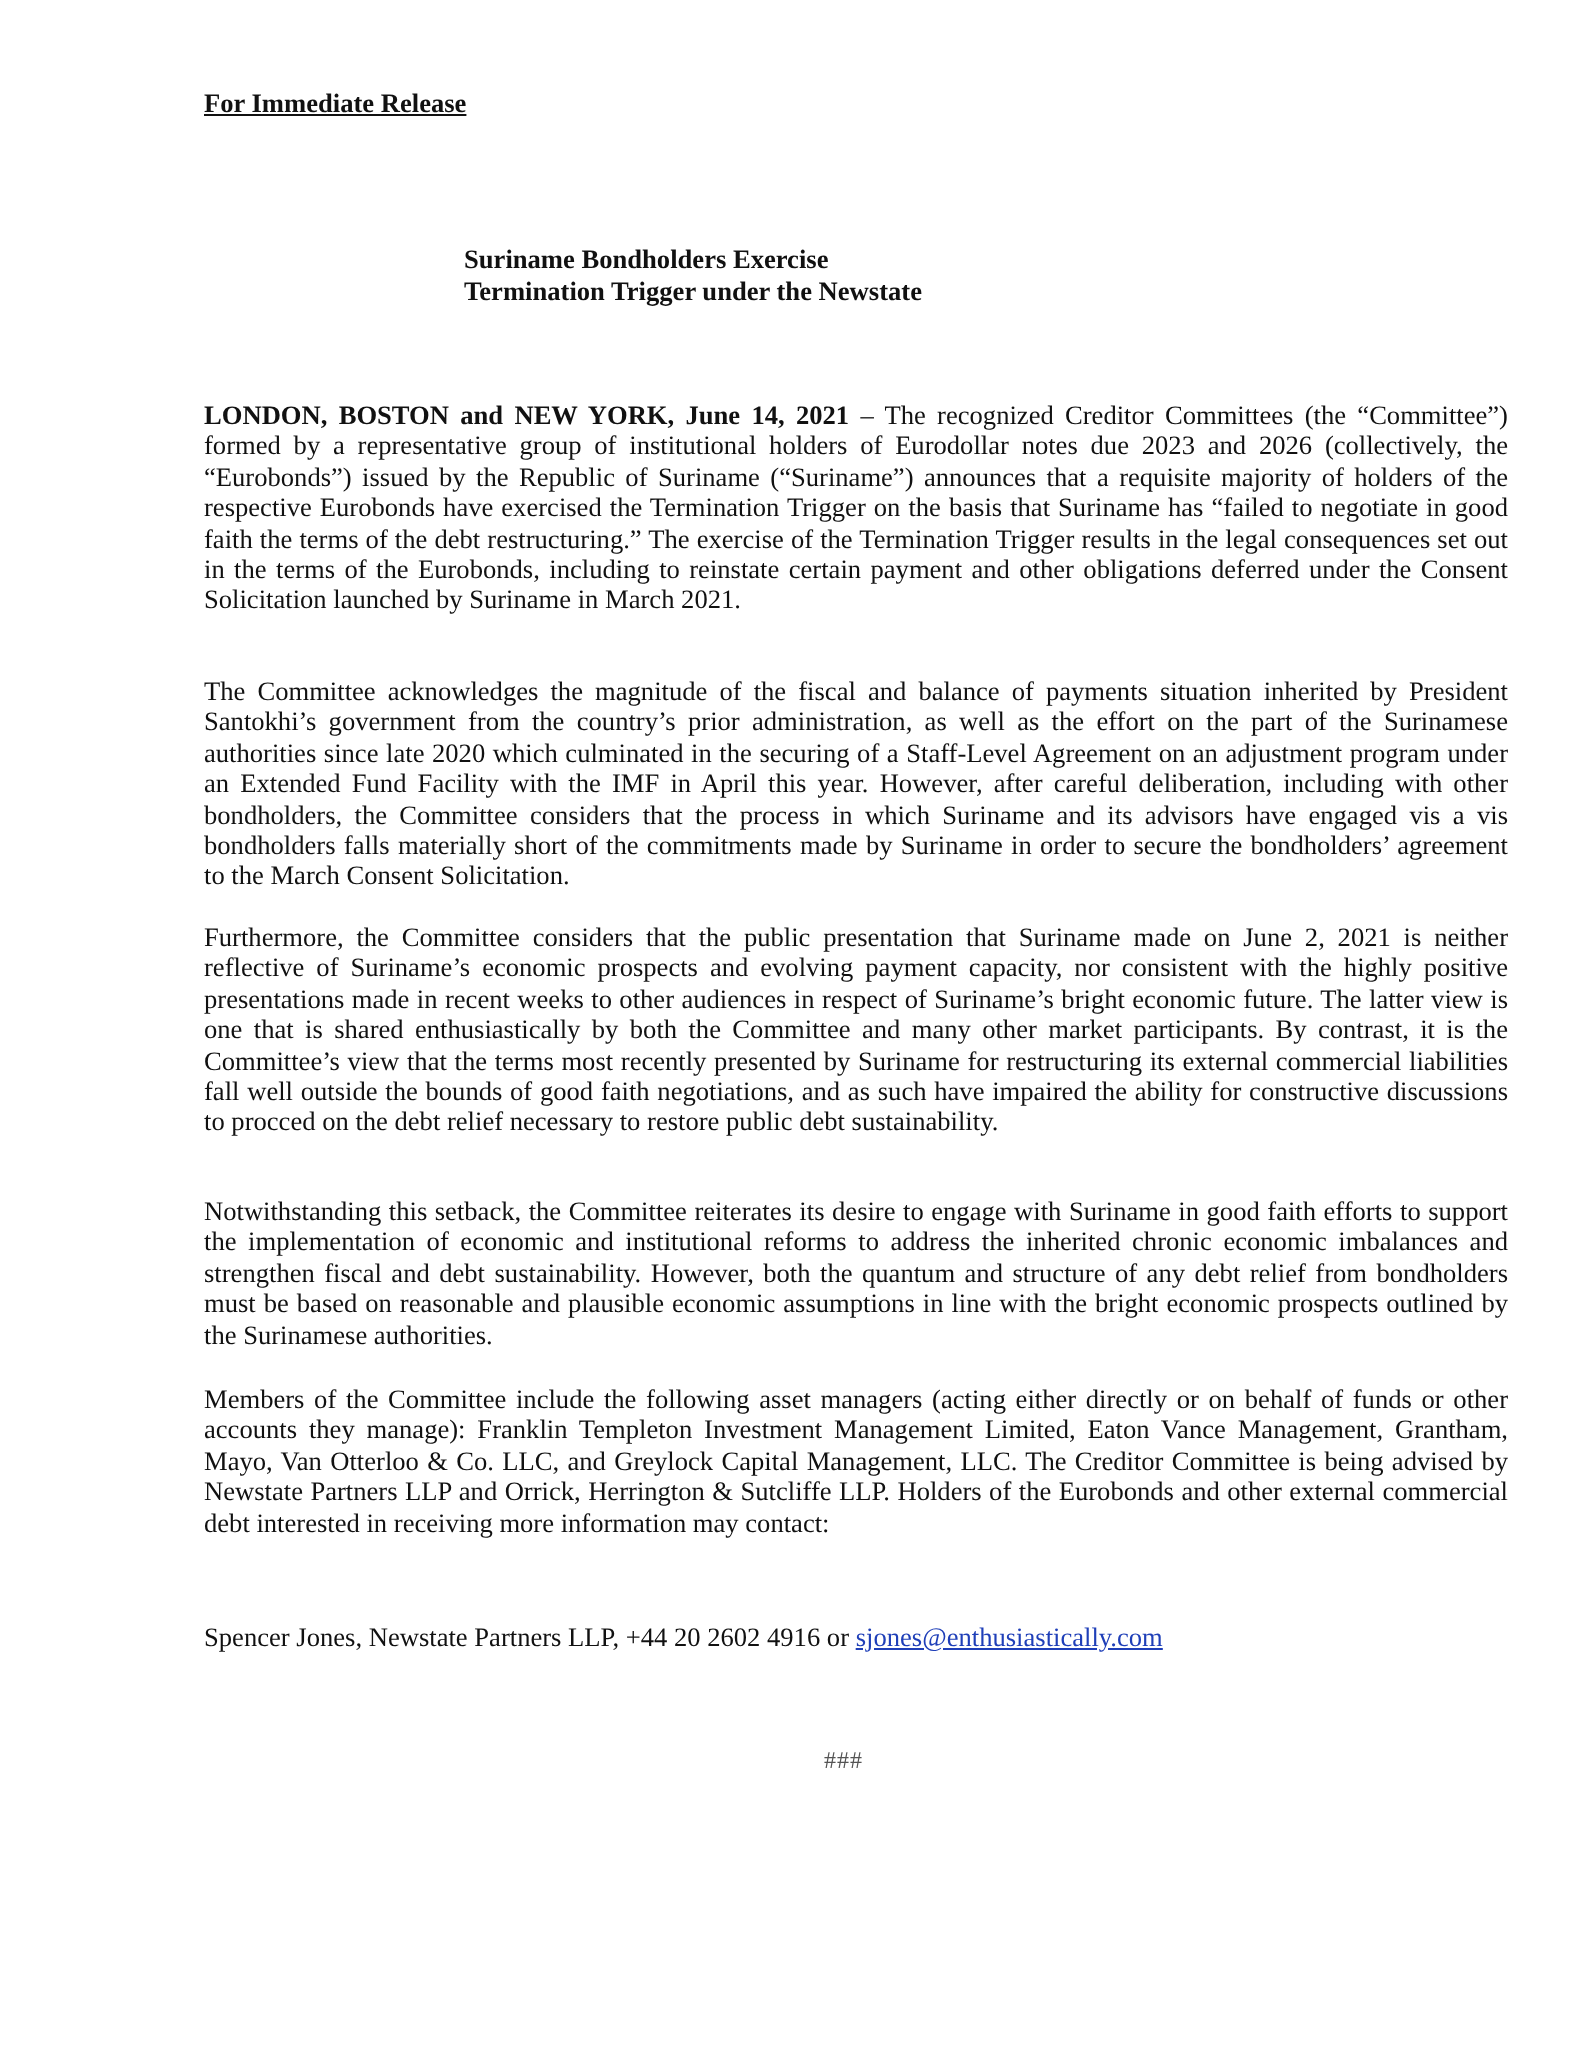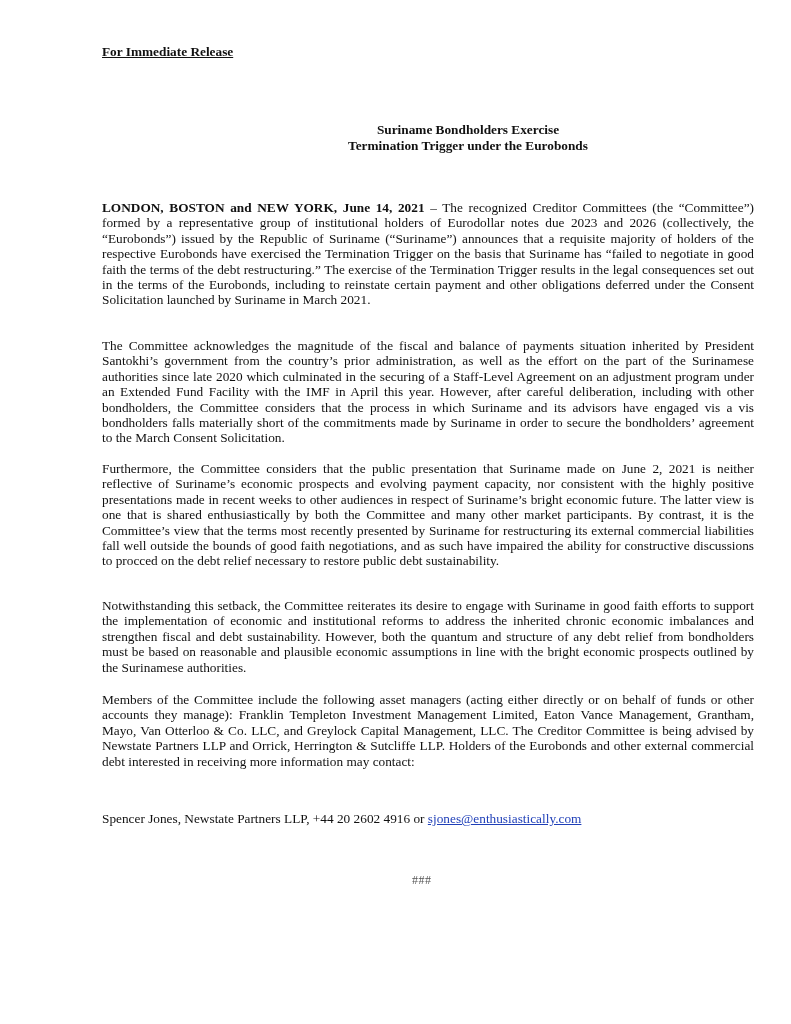--- a/index.html
+++ b/index.html
@@ -11,41 +11,41 @@
       font-size: 13.3px;
       line-height: 15.4px;
       margin-left: 32px;
     }
     .release {
       position: absolute; left: 70px; top: 44px;
       font-weight: bold; text-decoration: underline; font-size: 13.3px;
     }
     .title {
       position: absolute; left: 200px; width: 472px; top: 122px;
-      text-align: center; font-weight: bold; font-size: 13.3px; line-height: 15.5px;
+      text-align: left; font-weight: bold; font-size: 13.3px; line-height: 15.5px;
     }
     .para {
       position: absolute; left: 70px; width: 652px;
       text-align: justify;
     }
     .para .lead { font-weight: bold; }
     .contacts { position: absolute; left: 70px; top: 811px; width: 660px; line-height: 15.6px; }
     .contact-line { white-space: nowrap; }
     .email { color: #1f3fb8; text-decoration: underline; }
     .end-mark { position: absolute; left: 380px; top: 873px; color: #555; font-size: 12px; letter-spacing: 0.5px; }
   </style>
 </head>
 <body>
 
 <div class="page">
   <div class="release">For Immediate Release</div>
 
   <div class="title">
     <div>Suriname Bondholders Exercise</div>
-    <div>Termination Trigger under the Eurobonds</div>
+    <div>Termination Trigger under the Newstate</div>
   </div>
 
   <div class="para" style="top:200px;">
     <span class="lead">LONDON, BOSTON and NEW YORK, June 14, 2021</span><span> – The recognized Creditor Committees (the “Committee”) formed by a representative group of institutional holders of Eurodollar notes due 2023 and 2026 (collectively, the “Eurobonds”) issued by the Republic of Suriname (“Suriname”) announces that a requisite majority of holders of the respective Eurobonds have exercised the Termination Trigger on the basis that Suriname has “failed to negotiate in good faith the terms of the debt restructuring.”  The exercise of the Termination Trigger results in the legal consequences set out in the terms of the Eurobonds, including to reinstate certain payment and other obligations deferred under the Consent Solicitation launched by Suriname in March 2021.</span>
   </div>
 
   <div class="para" style="top:338px;">The Committee acknowledges  the magnitude of the fiscal and balance of payments situation inherited by President Santokhi’s government from the country’s prior administration, as well as the effort on the part of the Surinamese authorities since late 2020 which culminated in the securing of a Staff-Level Agreement on an adjustment program under an Extended Fund Facility with the IMF in April this year.  However, after careful deliberation, including with other bondholders, the Committee considers that the process in which Suriname and its advisors have engaged vis a vis bondholders falls materially short of the commitments made by Suriname in order to secure the bondholders’ agreement to the March Consent Solicitation.</div>
 
   <div class="para" style="top:461px;">Furthermore, the  Committee considers that the public presentation that Suriname made on June 2, 2021 is neither reflective of Suriname’s economic prospects and evolving payment capacity, nor consistent with the highly positive presentations made in recent weeks to other audiences in respect of Suriname’s bright economic future.  The latter view is one that is shared enthusiastically by both the Committee and many other market participants.  By contrast, it is the Committee’s view that the terms most recently presented by Suriname for restructuring its external commercial liabilities fall well outside the bounds of good faith negotiations, and as such have impaired the ability for constructive discussions to procced on the debt relief necessary to restore public debt sustainability.</div>
 

